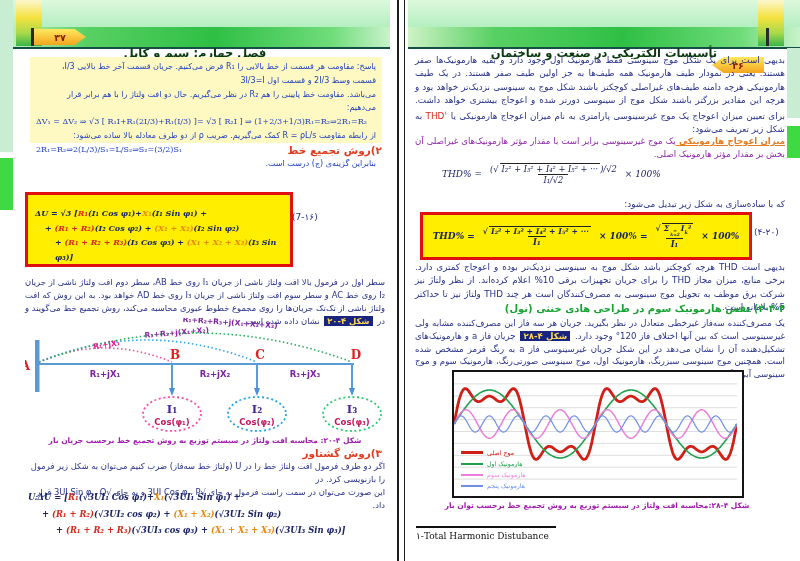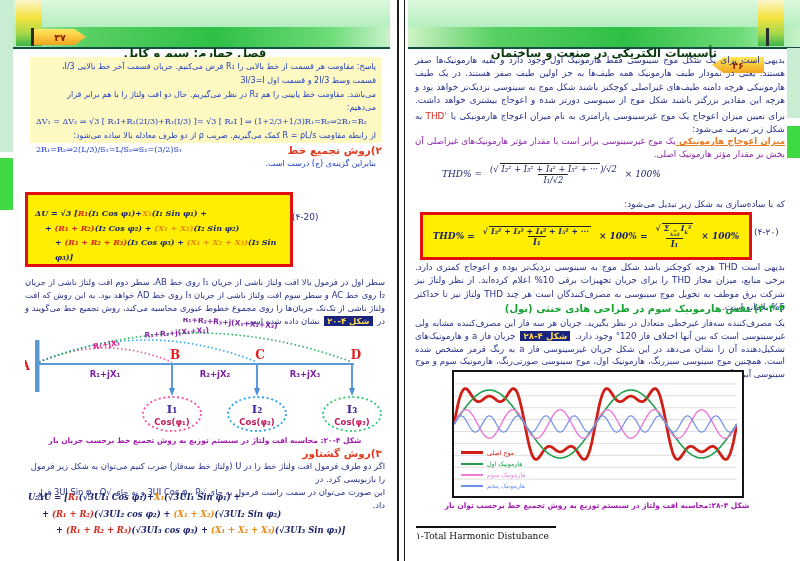--- a/index.html
+++ b/index.html
@@ -85,21 +85,21 @@
       <div class="ln-r" style="padding-left:70px;">بنابراین گزینه‌ی (ج) درست است.</div>
     </div>
 
     <div class="abs h-red" style="left:30px;top:144px;width:352px;">۲)روش تجمیع خط</div>
 
     <div class="abs eqbox ltr mathline" style="left:25px;top:192px;width:248px;height:47px;padding:11px 7px;font-size:8px;line-height:14.5px;font-weight:600;">
       <div><span>ΔU = √3 [</span><span class="run-red">R₁</span><span>(I₁ Cos φ₁)+</span><span class="run-orn">X₁</span><span>(I₁ Sin φ₁) +</span></div>
       <div style="padding-left:10px;"><span>+ </span><span class="run-red">(R₁ + R₂)</span><span>(I₂ Cos φ₂) + </span><span class="run-orn">(X₁ + X₂)</span><span>(I₂ Sin φ₂)</span></div>
       <div style="padding-left:20px;"><span>+ </span><span class="run-red">(R₁ + R₂ + R₃)</span><span>(I₃ Cos φ₃) + </span><span class="run-orn">(X₁ + X₂ + X₃)</span><span>(I₃ Sin φ₃)]</span></div>
     </div>
-    <div class="abs eqnum" style="left:292px;top:212px;">(۴-20)</div>
+    <div class="abs eqnum" style="left:292px;top:212px;">(7-۱۶)</div>
 
     <div class="abs rtl just para navy" style="left:25px;top:276px;width:360px;font-size:8.4px;line-height:13px;"><span>سطر اول در فرمول بالا افت ولتاژ ناشی از جریان I₁ روی خط AB، سطر دوم افت ولتاژ ناشی از جریان I₂ روی خط AC و سطر سوم افت ولتاژ ناشی از جریان I₃ روی خط AD خواهد بود. به این روش که افت ولتاژ ناشی از تک‌تک جریان‌ها را روی مجموع خطوط عبوری محاسبه می‌کند، روش تجمیع خط می‌گویند و در </span><span class="run-chip">شکل ۴-۲۰</span><span> نشان داده شده است.</span></div>
 
     <svg class="abs" style="left:25px;top:318px;" width="360" height="116" viewBox="0 0 360 116">
       <path d="M14,44 Q78,16 147,44" fill="none" stroke="#f0549a" stroke-width="1.6" stroke-dasharray="1.5 2.5"></path>
       <path d="M14,44 Q120,0 232,44" fill="none" stroke="#2fa3e8" stroke-width="1.6" stroke-dasharray="1.5 2.5"></path>
       <path d="M14,44 Q170,-14 327,44" fill="none" stroke="#27b05a" stroke-width="1.6" stroke-dasharray="1.5 2.5"></path>
       <text x="82" y="29" font-size="7.5" font-weight="bold" fill="#e9188c" text-anchor="middle" transform="rotate(-8 82 29)">R₁+jX₁</text>
       <text x="152" y="17" font-size="7.5" font-weight="bold" fill="#8e24aa" text-anchor="middle" transform="rotate(-5 152 17)">R₁+R₂+j(X₁+X₂)</text>
       <text x="205" y="7" font-size="7.5" font-weight="bold" fill="#7b1fa2" text-anchor="middle" transform="rotate(4 205 7)">R₁+R₂+R₃+j(X₁+X₂+X₃)</text>

